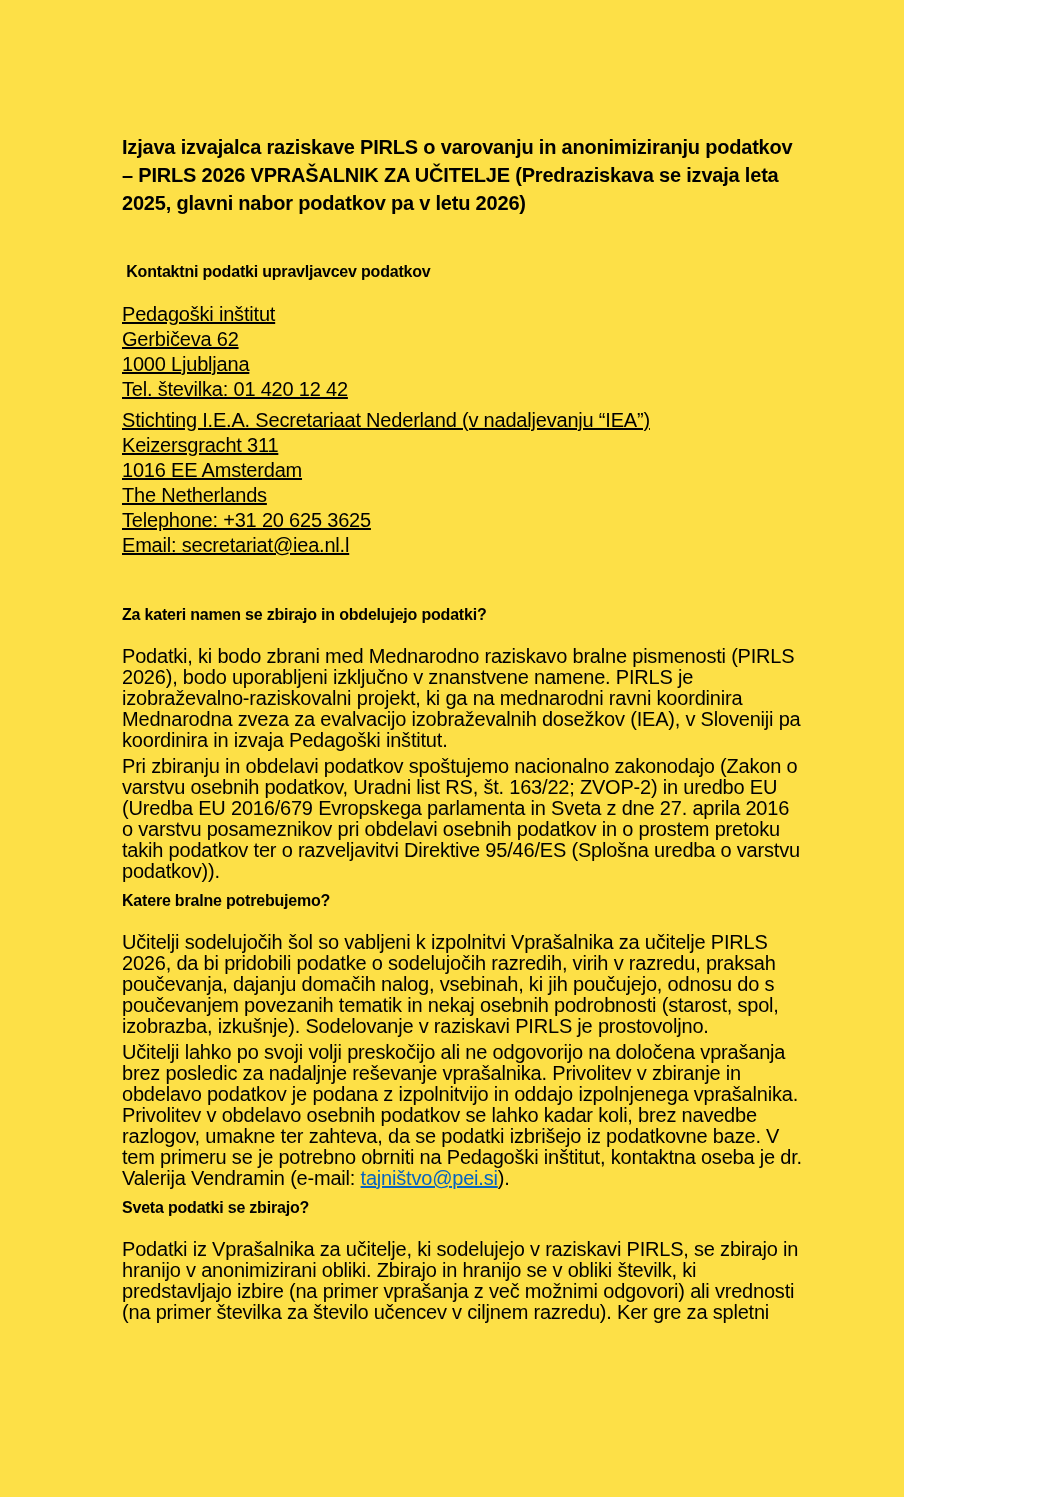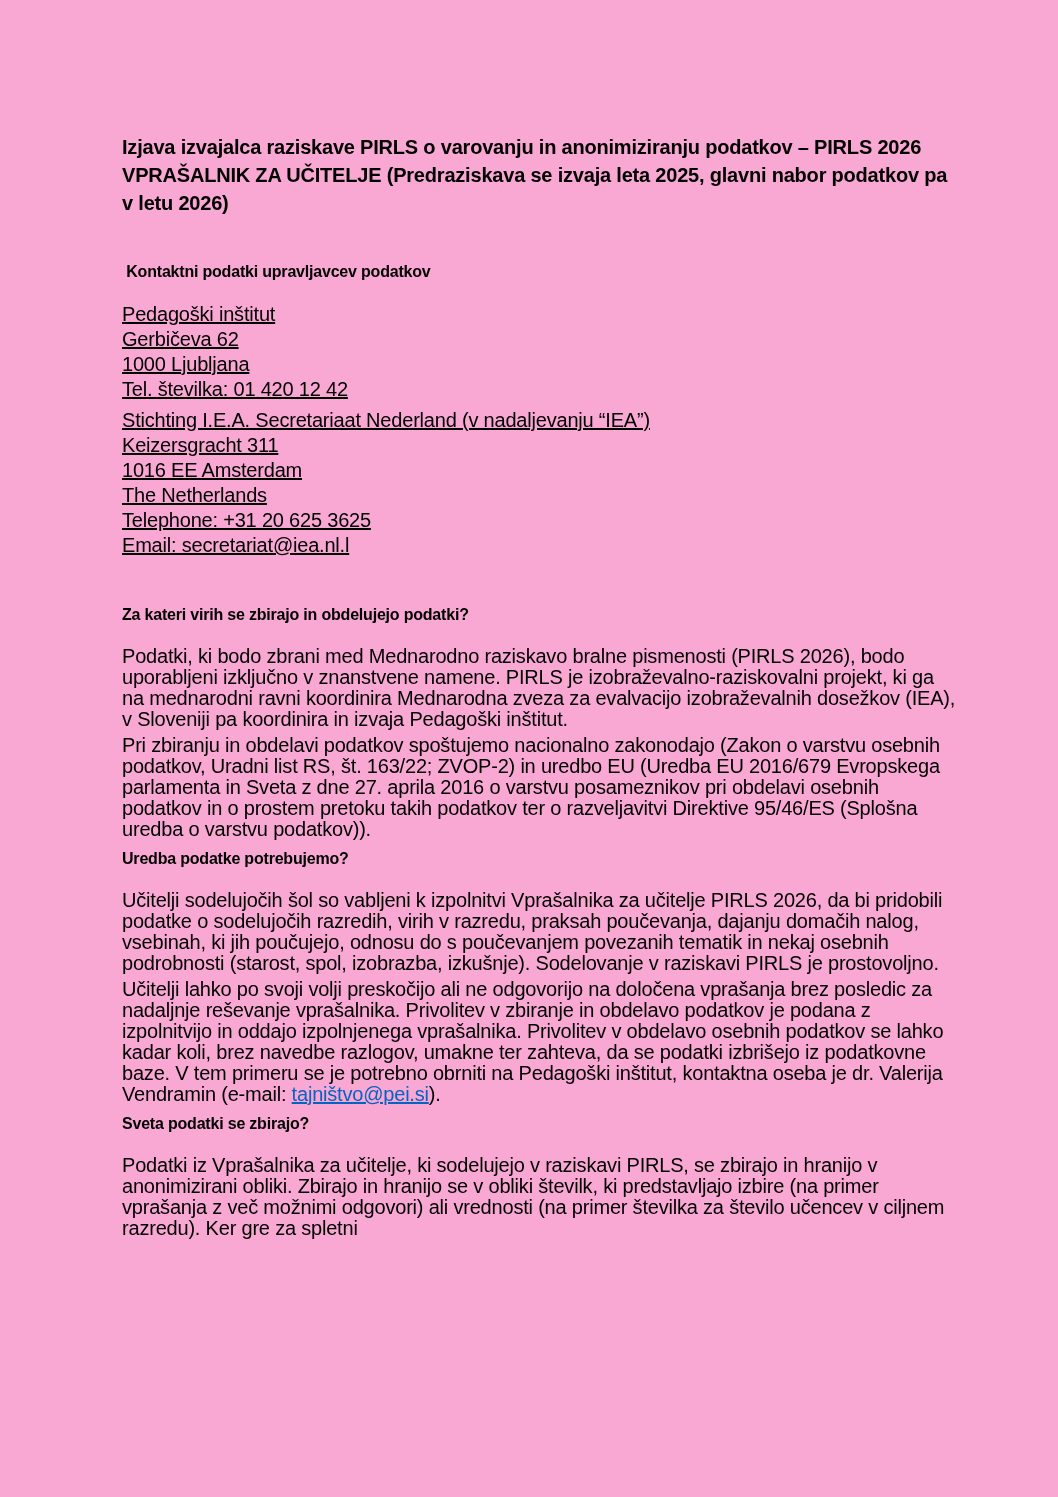--- a/index.html
+++ b/index.html
@@ -2,24 +2,24 @@
 <html><head>
 <meta charset="utf-8">
 <style>
   html, body {
     margin: 0;
     padding: 0;
     background: #ffffff;
   }
   .page {
     position: relative;
-    width: 1058px;
+    width: 904px;
     height: 1497px;
     box-sizing: border-box;
-    background: #f9a8d4;
+    background: #fde047;
     padding: 133px 100px 0 122px;
     font-family: "Liberation Sans", "DejaVu Sans", sans-serif;
     font-size: 20px;
     color: #000000;
     letter-spacing: -0.2px;
     overflow: hidden;
   }
   .doc-title {
     font-size: 20px;
     font-weight: bold;
@@ -73,27 +73,27 @@
 Tel. številka: 01 420 12 42</div>
 
 
   <div class="addr secondary">Stichting I.E.A. Secretariaat Nederland (v nadaljevanju “IEA”)
 Keizersgracht 311
 1016 EE Amsterdam
 The Netherlands
 Telephone: +31 20 625 3625
 Email: secretariat@iea.nl.l</div>
 
-  <div class="heading">Za kateri virih se zbirajo in obdelujejo podatki?</div>
+  <div class="heading">Za kateri namen se zbirajo in obdelujejo podatki?</div>
 
   <p class="body">Podatki, ki bodo zbrani med Mednarodno raziskavo bralne pismenosti (PIRLS 2026), bodo uporabljeni izključno v znanstvene namene. PIRLS je izobraževalno-raziskovalni projekt, ki ga na mednarodni ravni koordinira Mednarodna zveza za evalvacijo izobraževalnih dosežkov (IEA), v Sloveniji pa koordinira in izvaja Pedagoški inštitut.</p>
 
   <p class="body">Pri zbiranju in obdelavi podatkov spoštujemo nacionalno zakonodajo (Zakon o varstvu osebnih podatkov, Uradni list RS, št. 163/22; ZVOP-2) in uredbo EU (Uredba EU 2016/679 Evropskega parlamenta in Sveta z dne 27. aprila 2016 o varstvu posameznikov pri obdelavi osebnih podatkov in o prostem pretoku takih podatkov ter o razveljavitvi Direktive 95/46/ES (Splošna uredba o varstvu podatkov)).</p>
 
-  <div class="heading">Uredba podatke potrebujemo?</div>
+  <div class="heading">Katere bralne potrebujemo?</div>
 
   <p class="body">Učitelji sodelujočih šol so vabljeni k izpolnitvi Vprašalnika za učitelje PIRLS 2026, da bi pridobili podatke o sodelujočih razredih, virih v razredu, praksah poučevanja, dajanju domačih nalog, vsebinah, ki jih poučujejo, odnosu do s poučevanjem povezanih tematik in nekaj osebnih podrobnosti (starost, spol, izobrazba, izkušnje). Sodelovanje v raziskavi PIRLS je prostovoljno.</p>
 
   <p class="body"><span>Učitelji lahko po svoji volji preskočijo ali ne odgovorijo na določena vprašanja brez posledic za nadaljnje reševanje vprašalnika. Privolitev v zbiranje in obdelavo podatkov je podana z izpolnitvijo in oddajo izpolnjenega vprašalnika. Privolitev v obdelavo osebnih podatkov se lahko kadar koli, brez navedbe razlogov, umakne ter zahteva, da se podatki izbrišejo iz podatkovne baze. V tem primeru se je potrebno obrniti na Pedagoški inštitut, kontaktna oseba je dr. Valerija Vendramin (e-mail: </span><a class="email-link" href="#" style="color: rgb(5, 99, 193);">tajništvo@pei.si</a><span>).</span></p>
 
   <div class="heading">Sveta podatki se zbirajo?</div>
 
   <p class="body">Podatki iz Vprašalnika za učitelje, ki sodelujejo v raziskavi PIRLS, se zbirajo in hranijo v anonimizirani obliki. Zbirajo in hranijo se v obliki številk, ki predstavljajo izbire (na primer vprašanja z več možnimi odgovori) ali vrednosti (na primer številka za število učencev v ciljnem razredu). Ker gre za spletni</p>
 
 </div>

